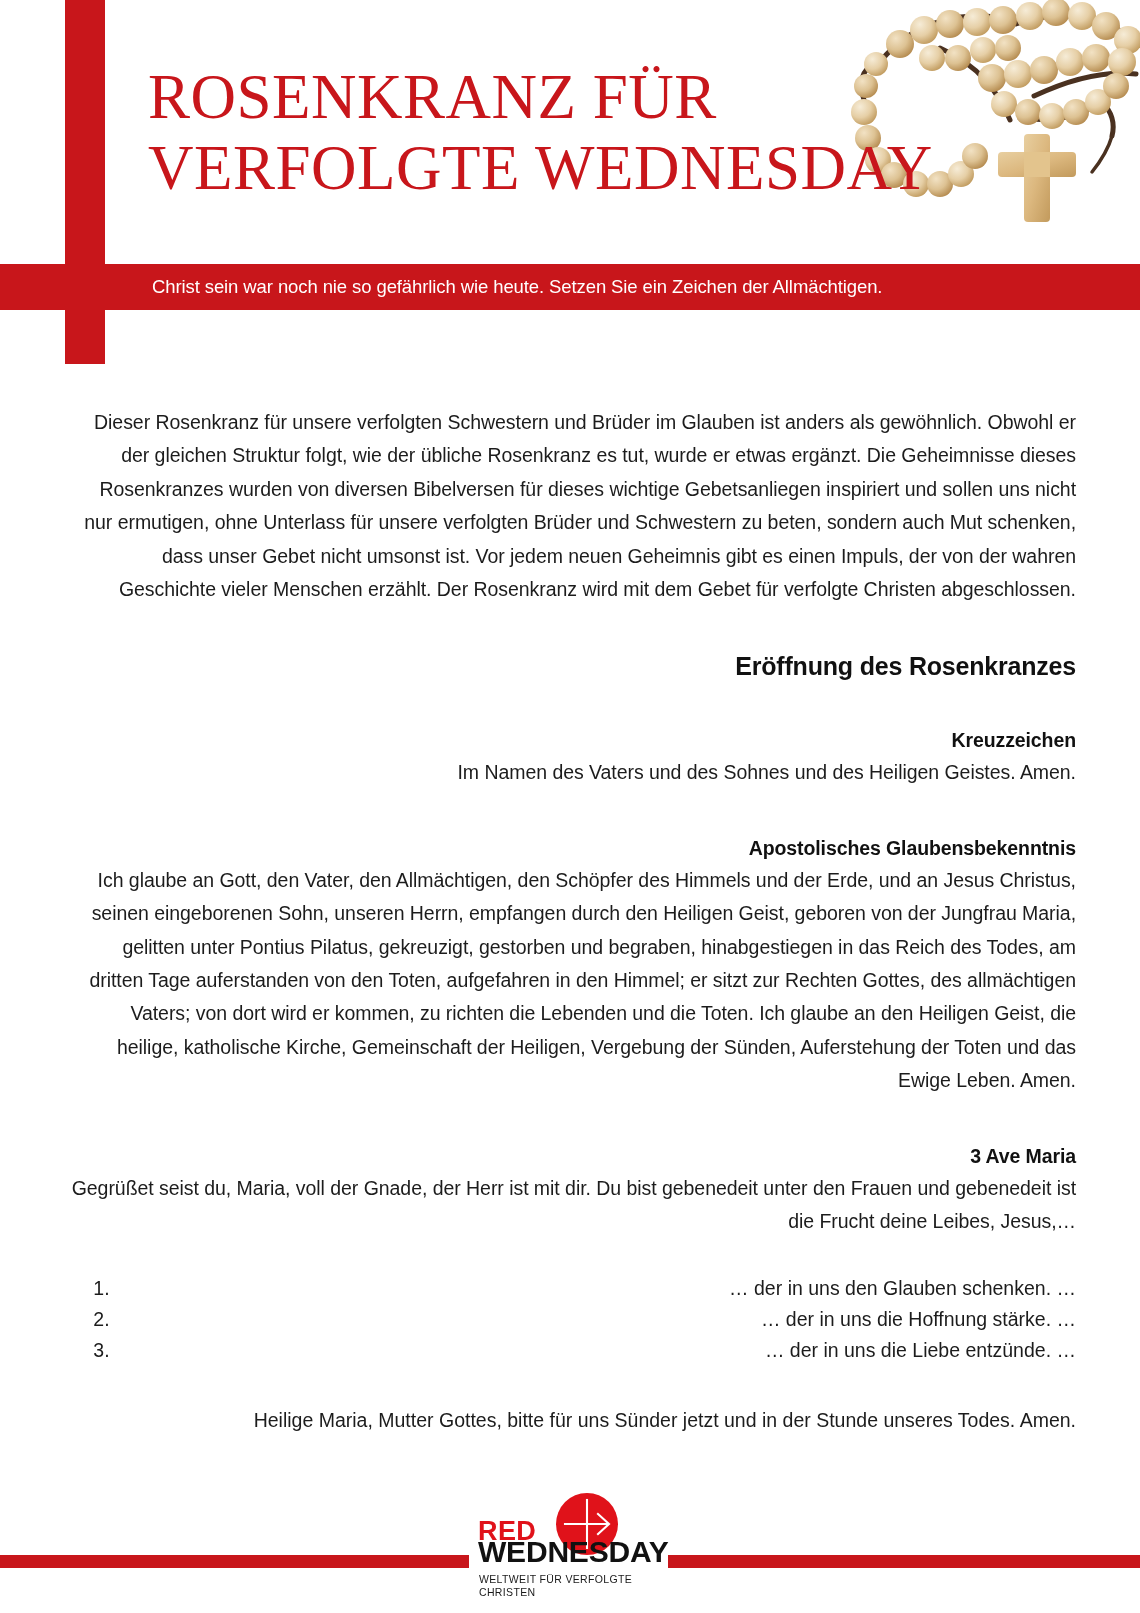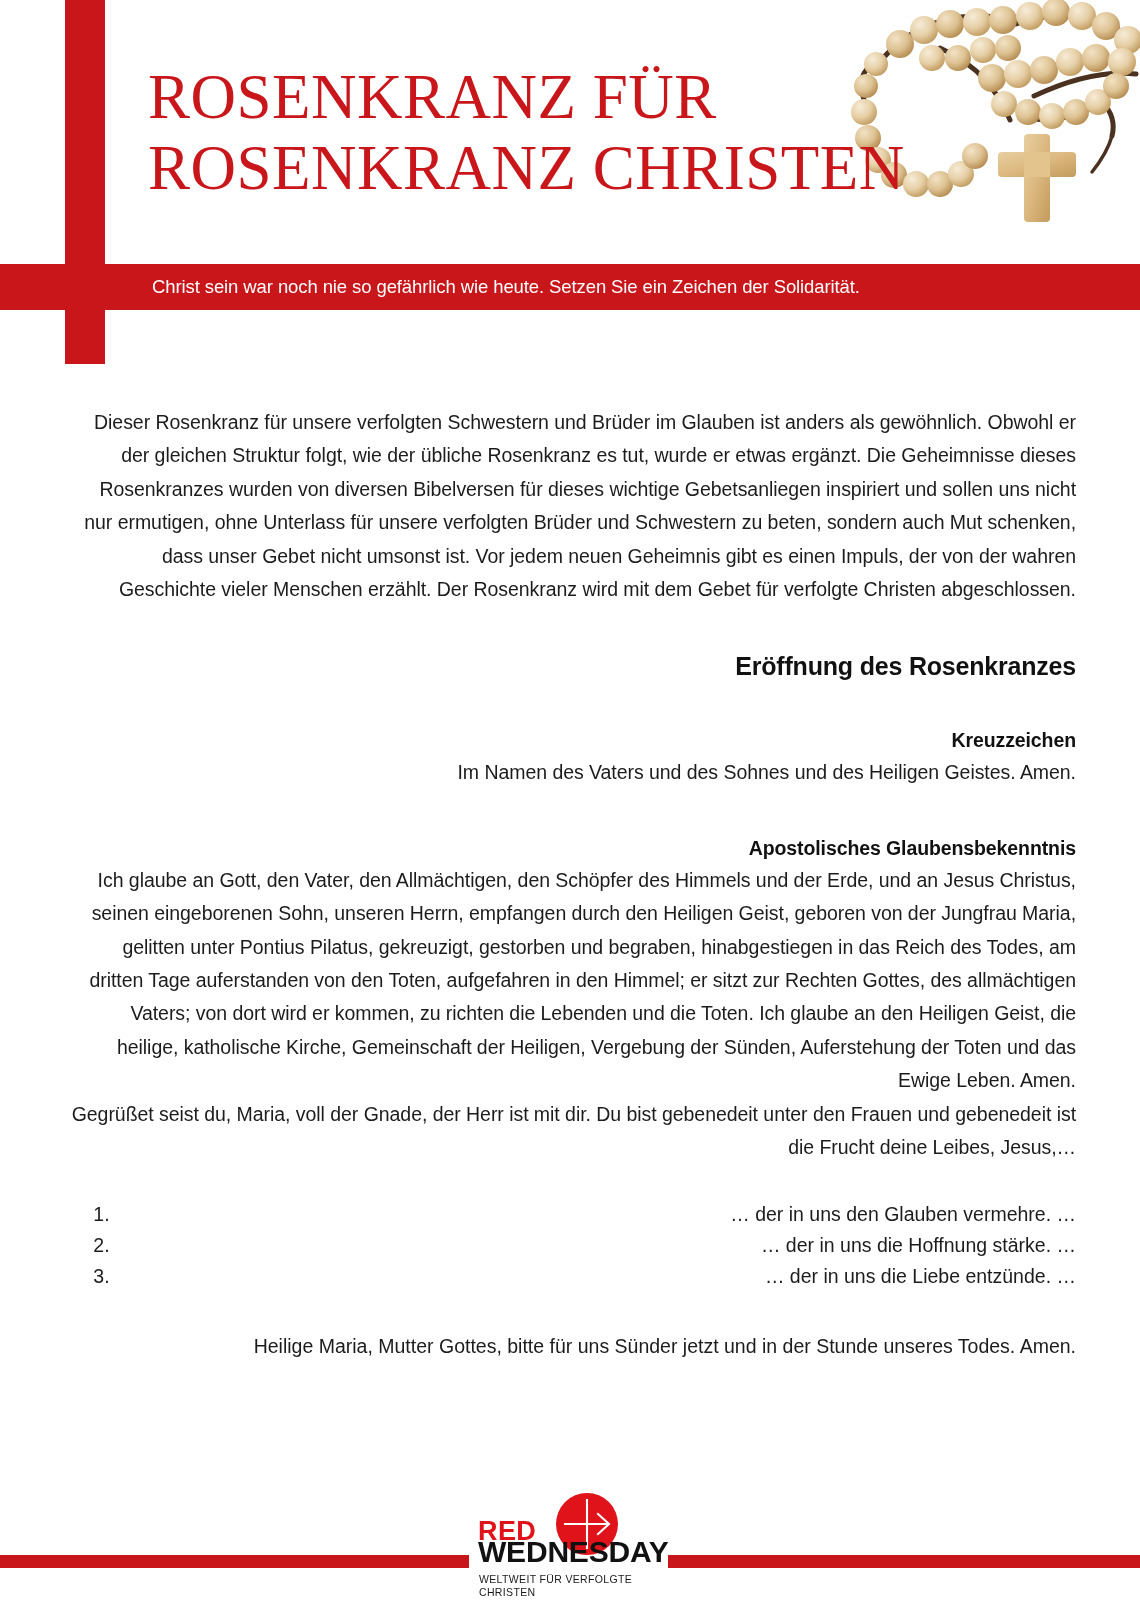--- a/index.html
+++ b/index.html
@@ -278,42 +278,43 @@
       <g>
         <rect x="204" y="134" width="26" height="88" rx="4" fill="url(#wood)"></rect>
         <rect x="178" y="152" width="78" height="25" rx="4" fill="url(#wood)"></rect>
         <path d="M204 152 h26 v25 h-26 z" fill="#e3c48d"></path>
       </g>
     </svg>
   </div>
 
   <div class="title-block">
     <div class="title-line">ROSENKRANZ FÜR</div>
-    <div class="title-line">ROSENKRANZ CHRISTEN</div>
+    <div class="title-line">VERFOLGTE WEDNESDAY</div>
   </div>
 
-  <div class="tagline">Christ sein war noch nie so gefährlich wie heute. Setzen Sie ein Zeichen der Solidarität.</div>
+  <div class="tagline">Christ sein war noch nie so gefährlich wie heute. Setzen Sie ein Zeichen der Allmächtigen.</div>
 </div>
 
 <div class="content">
 
   <p class="para">Dieser Rosenkranz für unsere verfolgten Schwestern und Brüder im Glauben ist anders als gewöhnlich. Obwohl er der gleichen Struktur folgt, wie der übliche Rosenkranz es tut, wurde er etwas ergänzt. Die Geheimnisse dieses Rosenkranzes wurden von diversen Bibelversen für dieses wichtige Gebetsanliegen inspiriert und sollen uns nicht nur ermutigen, ohne Unterlass für unsere verfolgten Brüder und Schwestern zu beten, sondern auch Mut schenken, dass unser Gebet nicht umsonst ist. Vor jedem neuen Geheimnis gibt es einen Impuls, der von der wahren Geschichte vieler Menschen erzählt. Der Rosenkranz wird mit dem Gebet für verfolgte Christen abgeschlossen.</p>
 
   <h2 class="section-title">Eröffnung des Rosenkranzes</h2>
 
   <h3 class="sub-title">Kreuzzeichen</h3>
   <p class="para">Im Namen des Vaters und des Sohnes und des Heiligen Geistes. Amen.</p>
 
   <h3 class="sub-title">Apostolisches Glaubensbekenntnis</h3>
   <p class="para">Ich glaube an Gott, den Vater, den Allmächtigen, den Schöpfer des Himmels und der Erde, und an Jesus Christus, seinen eingeborenen Sohn, unseren Herrn, empfangen durch den Heiligen Geist, geboren von der Jungfrau Maria, gelitten unter Pontius Pilatus, gekreuzigt, gestorben und begraben, hinabgestiegen in das Reich des Todes, am dritten Tage auferstanden von den Toten, aufgefahren in den Himmel; er sitzt zur Rechten Gottes, des allmächtigen Vaters; von dort wird er kommen, zu richten die Lebenden und die Toten. Ich glaube an den Heiligen Geist, die heilige, katholische Kirche, Gemeinschaft der Heiligen, Vergebung der Sünden, Auferstehung der Toten und das Ewige Leben. Amen.</p>
 
+  <h3 class="sub-title">3 Ave Maria</h3>
   <p class="para">Gegrüßet seist du, Maria, voll der Gnade, der Herr ist mit dir. Du bist gebenedeit unter den Frauen und gebenedeit ist die Frucht deine Leibes, Jesus,…</p>
 
   <ol class="numbered">
-    <li>… der in uns den Glauben vermehre. …</li>
+    <li>… der in uns den Glauben schenken. …</li>
     <li>… der in uns die Hoffnung stärke. …</li>
     <li>… der in uns die Liebe entzünde. …</li>
   </ol>
 
   <p class="closing">Heilige Maria, Mutter Gottes, bitte für uns Sünder jetzt und in der Stunde unseres Todes. Amen.</p>
 </div>
 
 <div class="footer">
   <div class="footer-bar left"></div>
   <div class="footer-bar right"></div>

